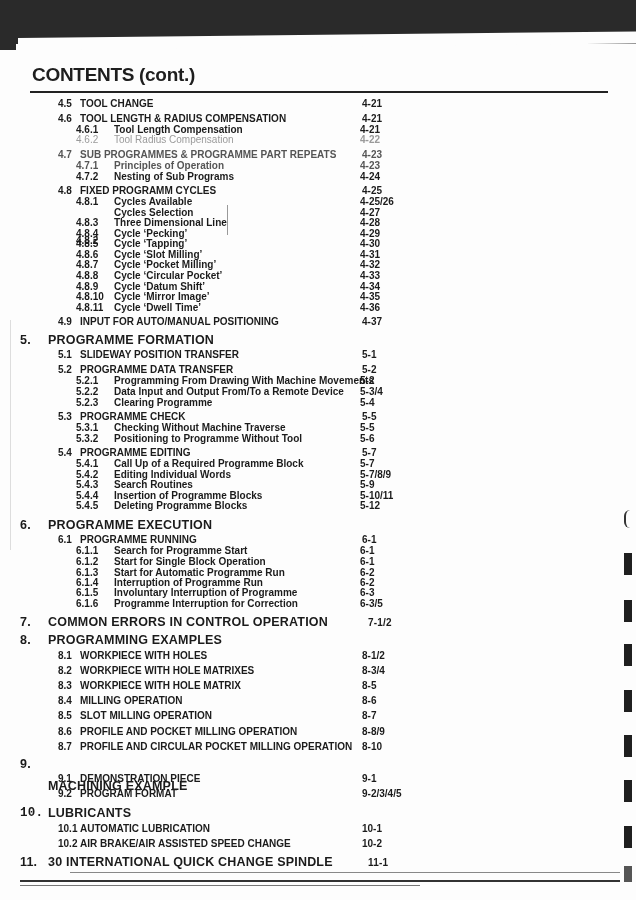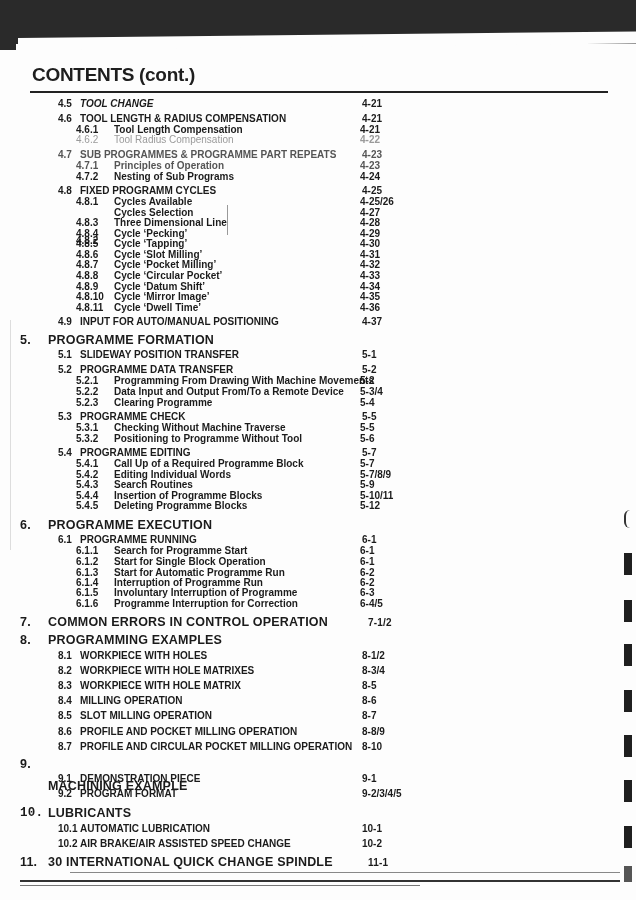--- a/index.html
+++ b/index.html
@@ -68,21 +68,21 @@
 
 <div class="title">CONTENTS (cont.)</div>
 <div class="title-rule"></div>
 
 <div class="margin-line"></div>
 <div class="vbar"></div>
 
 <div class="toc" id="toc">
     <div class="row l2" style="top: 98px; left: 0px;">
       <span class="num" style="left: 58px;">4.5</span>
-      <span class="lbl" style="left: 80px; font-style: italic;">TOOL CHANGE</span>
+      <span class="lbl" style="left: 80px;">TOOL CHANGE</span>
       <span class="page" style="left: 362px; top: 0px;">4-21</span>
     </div>
     <div class="row l2" style="top: 113px; left: 0px;">
       <span class="num" style="left: 58px;">4.6</span>
       <span class="lbl" style="left: 80px;">TOOL LENGTH &amp; RADIUS COMPENSATION</span>
       <span class="page" style="left: 362px; top: 0px;">4-21</span>
     </div>
     <div class="row l3" style="top: 124px; left: 0px;">
       <span class="num" style="left: 76px;">4.6.1</span>
       <span class="lbl" style="left: 114px;">Tool Length Compensation</span>
@@ -277,21 +277,21 @@
       <span class="page" style="left: 360px; top: 0px;">6-2</span>
     </div>
     <div class="row l3" style="top: 587px; left: 0px;">
       <span class="num" style="left: 76px;">6.1.5</span>
       <span class="lbl" style="left: 114px;">Involuntary Interruption of Programme</span>
       <span class="page" style="left: 360px; top: 0px;">6-3</span>
     </div>
     <div class="row l3" style="top: 598px; left: 0px;">
       <span class="num" style="left: 76px;">6.1.6</span>
       <span class="lbl" style="left: 114px;">Programme Interruption for Correction</span>
-      <span class="page" style="left: 360px; top: 0px;">6-4/5</span>
+      <span class="page" style="left: 360px; top: 0px;">6-3/5</span>
     </div>
     <div class="row l1" style="top: 615px; left: 0px;">
       <span class="num" style="left: 20px;">7.</span>
       <span class="lbl" style="left: 48px;">COMMON ERRORS IN CONTROL OPERATION</span>
       <span class="page" style="left: 368px; top: 2px;">7-1/2</span>
     </div>
     <div class="row l1" style="top: 633px; left: 0px;">
       <span class="num" style="left: 20px;">8.</span>
       <span class="lbl" style="left: 48px;">PROGRAMMING EXAMPLES</span>
     </div>

